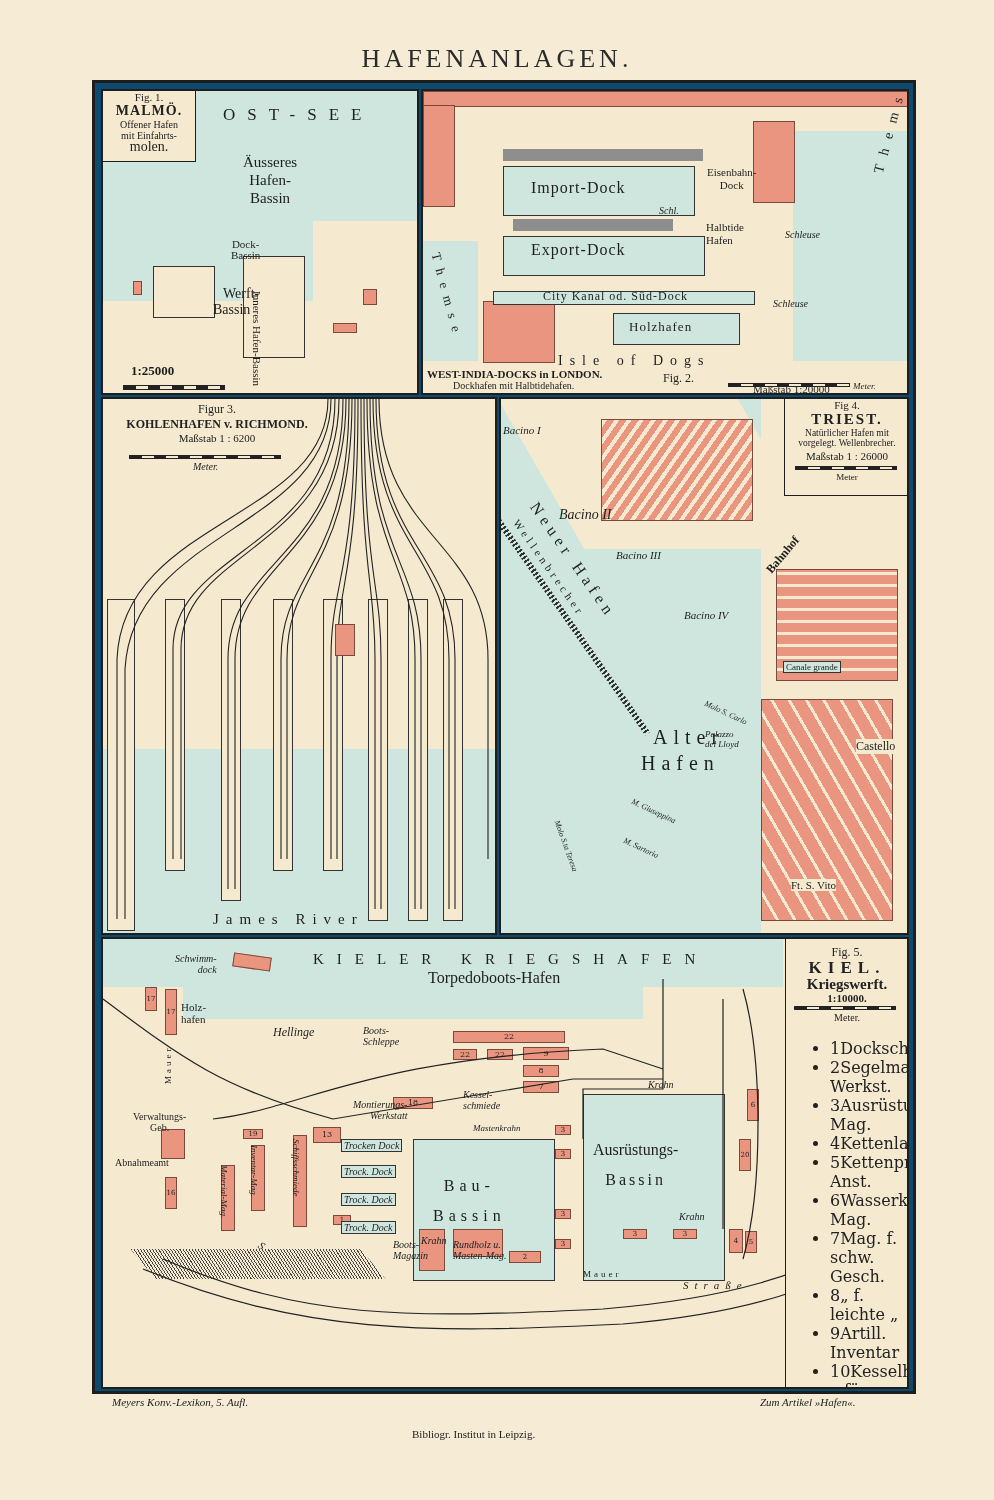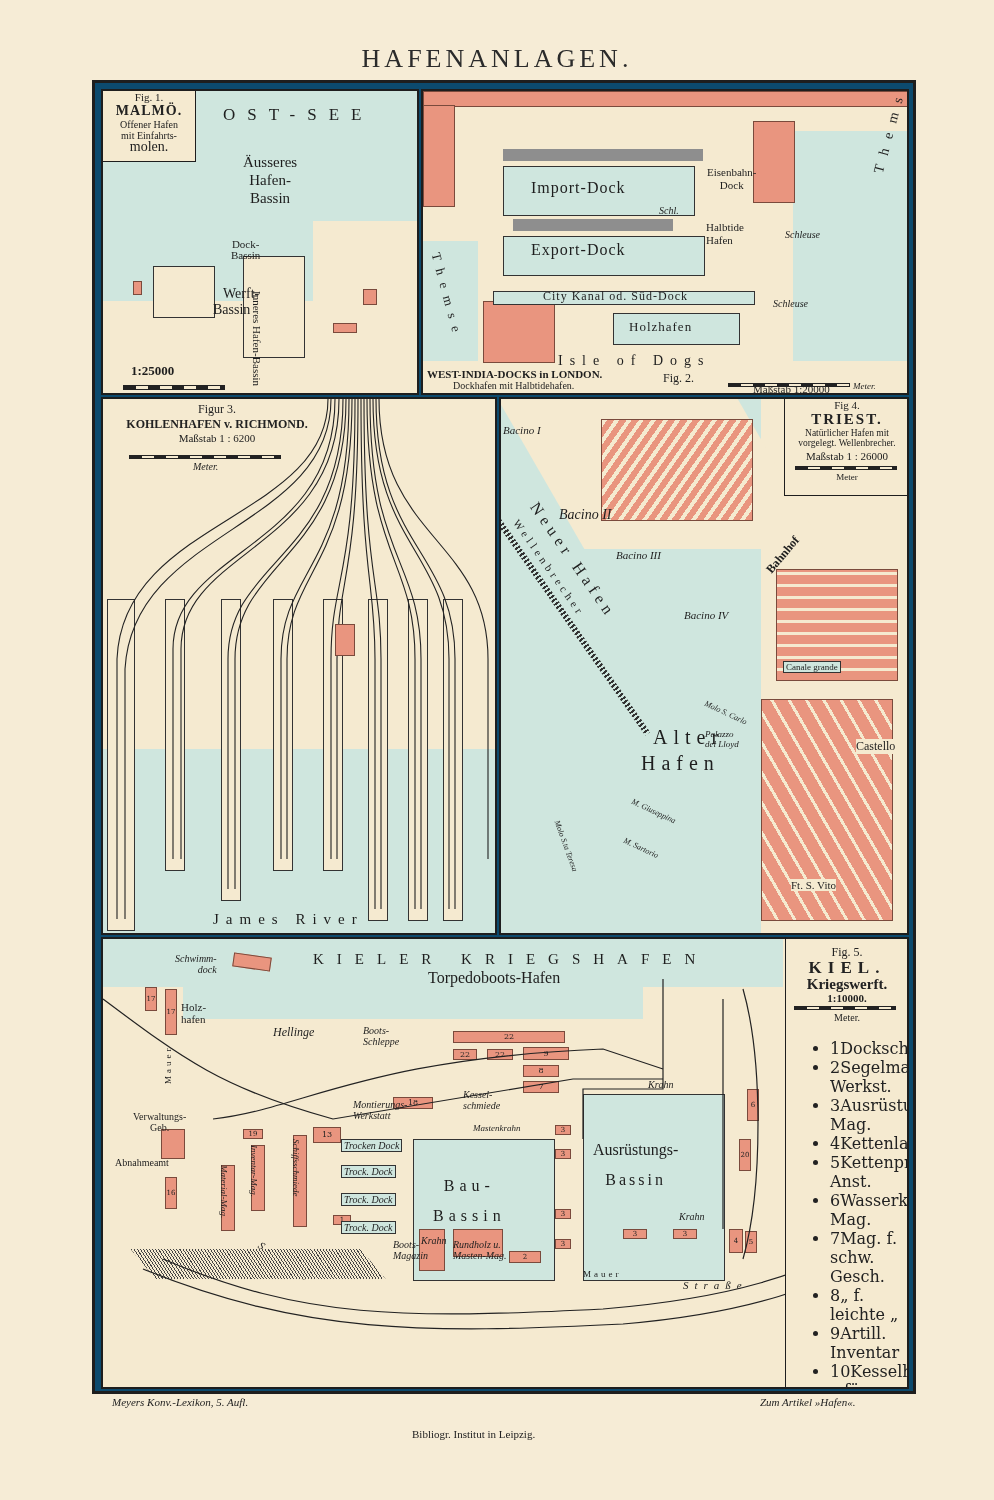--- a/index.html
+++ b/index.html
@@ -230,21 +230,21 @@
     <div class="bldg" style="left:644px;top:150px;width:10px;height:30px;font-size:7px;text-align:center;line-height:30px;">6</div>
     <div class="bldg" style="left:636px;top:200px;width:10px;height:30px;font-size:7px;text-align:center;line-height:30px;">20</div>
     <div class="bldg" style="left:62px;top:238px;width:10px;height:30px;font-size:7px;text-align:center;line-height:30px;">16</div>
     <div class="bldg" style="left:316px;top:290px;width:24px;height:40px;"></div>
     <div class="bldg" style="left:350px;top:290px;width:48px;height:26px;"></div>
     <div class="bldg" style="left:118px;top:226px;width:12px;height:64px;"></div>
     <div class="bldg" style="left:148px;top:206px;width:12px;height:64px;"></div>
     <div class="bldg" style="left:190px;top:196px;width:12px;height:90px;"></div>
     <div class="bldg" style="left:58px;top:190px;width:22px;height:28px;"></div>
 
-    <div class="lbl ital" style="left:250px;top:160px;font-size:10px;line-height:11px;text-align:left;">
+    <div class="lbl ital" style="left:250px;top:160px;font-size:10px;line-height:11px;text-align:right;">
       <div>Montierungs-</div>
       <div>Werkstatt</div>
     </div>
     <div class="lbl ital" style="left:360px;top:150px;font-size:10px;line-height:11px;">
       <div>Kessel-</div>
       <div>schmiede</div>
     </div>
     <div class="lbl ital" style="left:545px;top:140px;font-size:10px;">Krahn</div>
     <div class="lbl ital" style="left:370px;top:184px;font-size:9px;">Mastenkrahn</div>
     <div class="lbl" style="left:330px;top:232px;font-size:16px;letter-spacing:5px;line-height:30px;text-align:center;">

